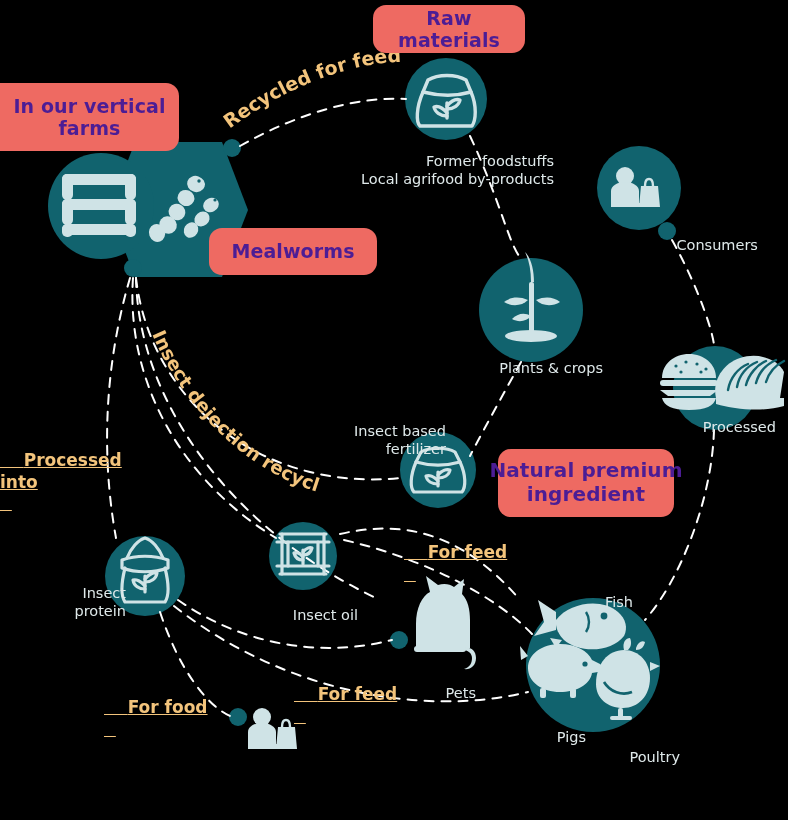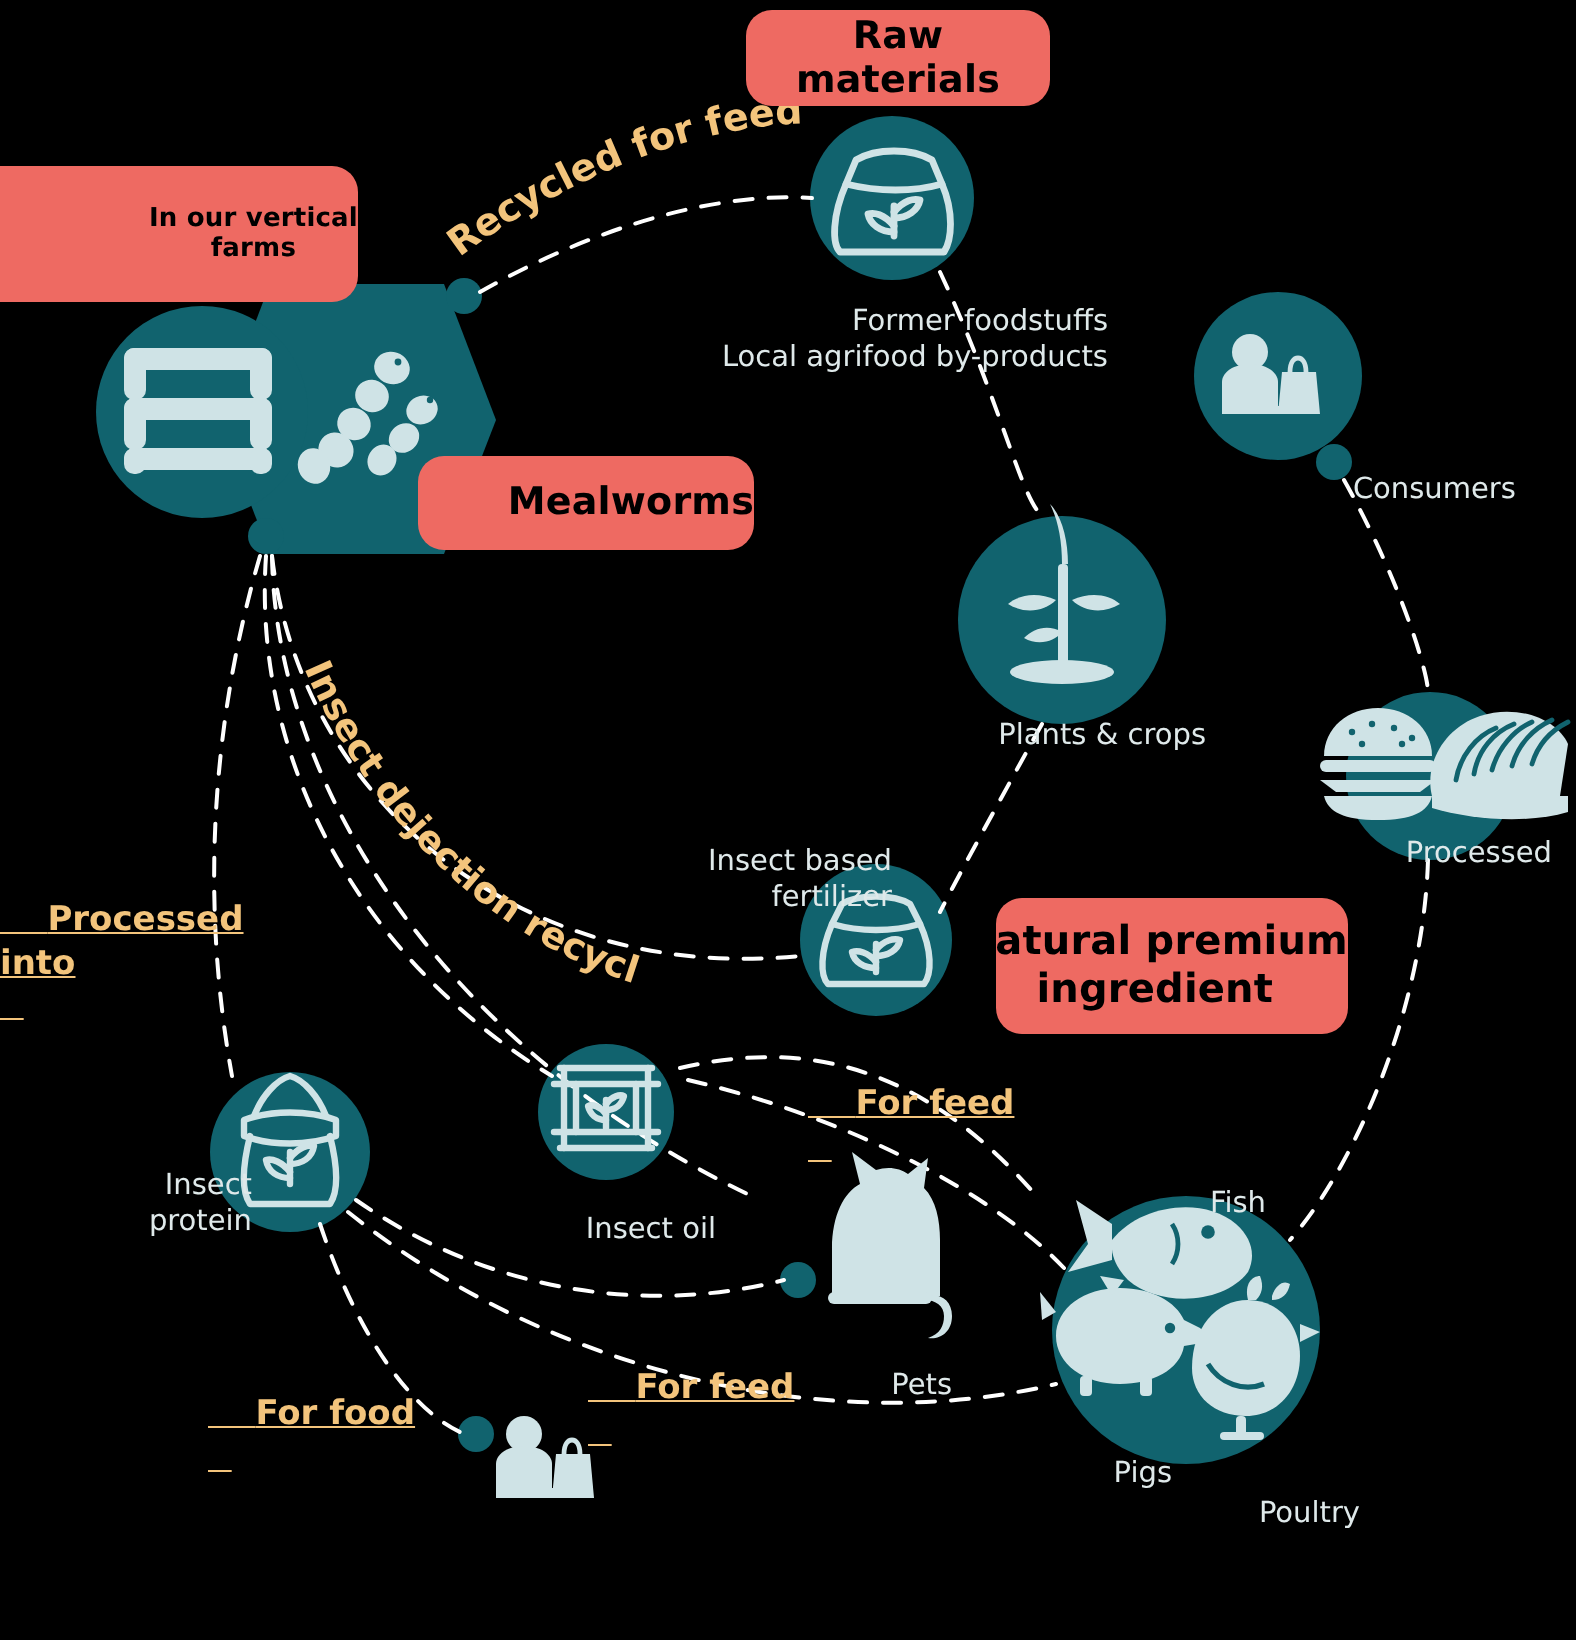--- a/index.html
+++ b/index.html
@@ -1,21 +1,21 @@
 <!DOCTYPE html>
 <html><head>
 <meta charset="utf-8">
 <style>
   html,body{margin:0;padding:0;background:#000;}
   body{width:788px;height:820px;overflow:hidden;font-family:"DejaVu Sans",sans-serif;}
   #stage{position:relative;width:788px;height:820px;background:#000000;}
   svg#canvas{position:absolute;left:0;top:0;width:788px;height:820px;}
-  .badge{position:absolute;background:#ee6a62;color:#000000;border-radius:13px;
+  .badge{position:absolute;background:#ee6a62;color:#4c1d95;border-radius:13px;
          font-family:"DejaVu Sans",sans-serif;font-weight:700;text-align:center;
-         display:flex;align-items:center;justify-content:flex-end;line-height:1.18;
+         display:flex;align-items:center;justify-content:center;line-height:1.18;
          letter-spacing:.1px;}
   .lbl{position:absolute;color:#dfe9ea;font-family:"DejaVu Sans",sans-serif;
        font-size:14.5px;text-align:right;line-height:1.25;white-space:pre;}
   .gold{position:absolute;color:#f3c47c;font-family:"DejaVu Sans",sans-serif;
         font-weight:700;font-size:17px;line-height:1.25;white-space:pre;text-decoration:underline;}
 </style>
 </head>
 <body>
 
 <div id="stage">
@@ -218,21 +218,21 @@
     </text>
     <text fill="#f3c47c" font-family="DejaVu Sans, sans-serif" font-size="18.5" font-weight="700">
       <textPath href="#p-dejection" startOffset="0"><tspan>Insect dejection recycling</tspan></textPath>
     </text>
   </svg>
 
   <div class="badge" style="left:373px;top:5px;width:152px;height:48px;font-size:19px;">
     <span>Raw materials</span>
   </div>
 
-  <div class="badge" style="left:0px;top:83px;width:179px;height:68px;font-size:13px;border-top-left-radius:0;border-bottom-left-radius:0;white-space:pre;">
+  <div class="badge" style="left:0px;top:83px;width:179px;height:68px;font-size:19px;border-top-left-radius:0;border-bottom-left-radius:0;white-space:pre;">
     <span>In our vertical
 farms</span>
   </div>
 
   <div class="badge" style="left:209px;top:228px;width:168px;height:47px;font-size:19px;">
     <span>Mealworms</span>
   </div>
 
   <div class="badge" style="left:498px;top:449px;width:176px;height:68px;font-size:20px;white-space:pre;">
     <span>Natural premium

